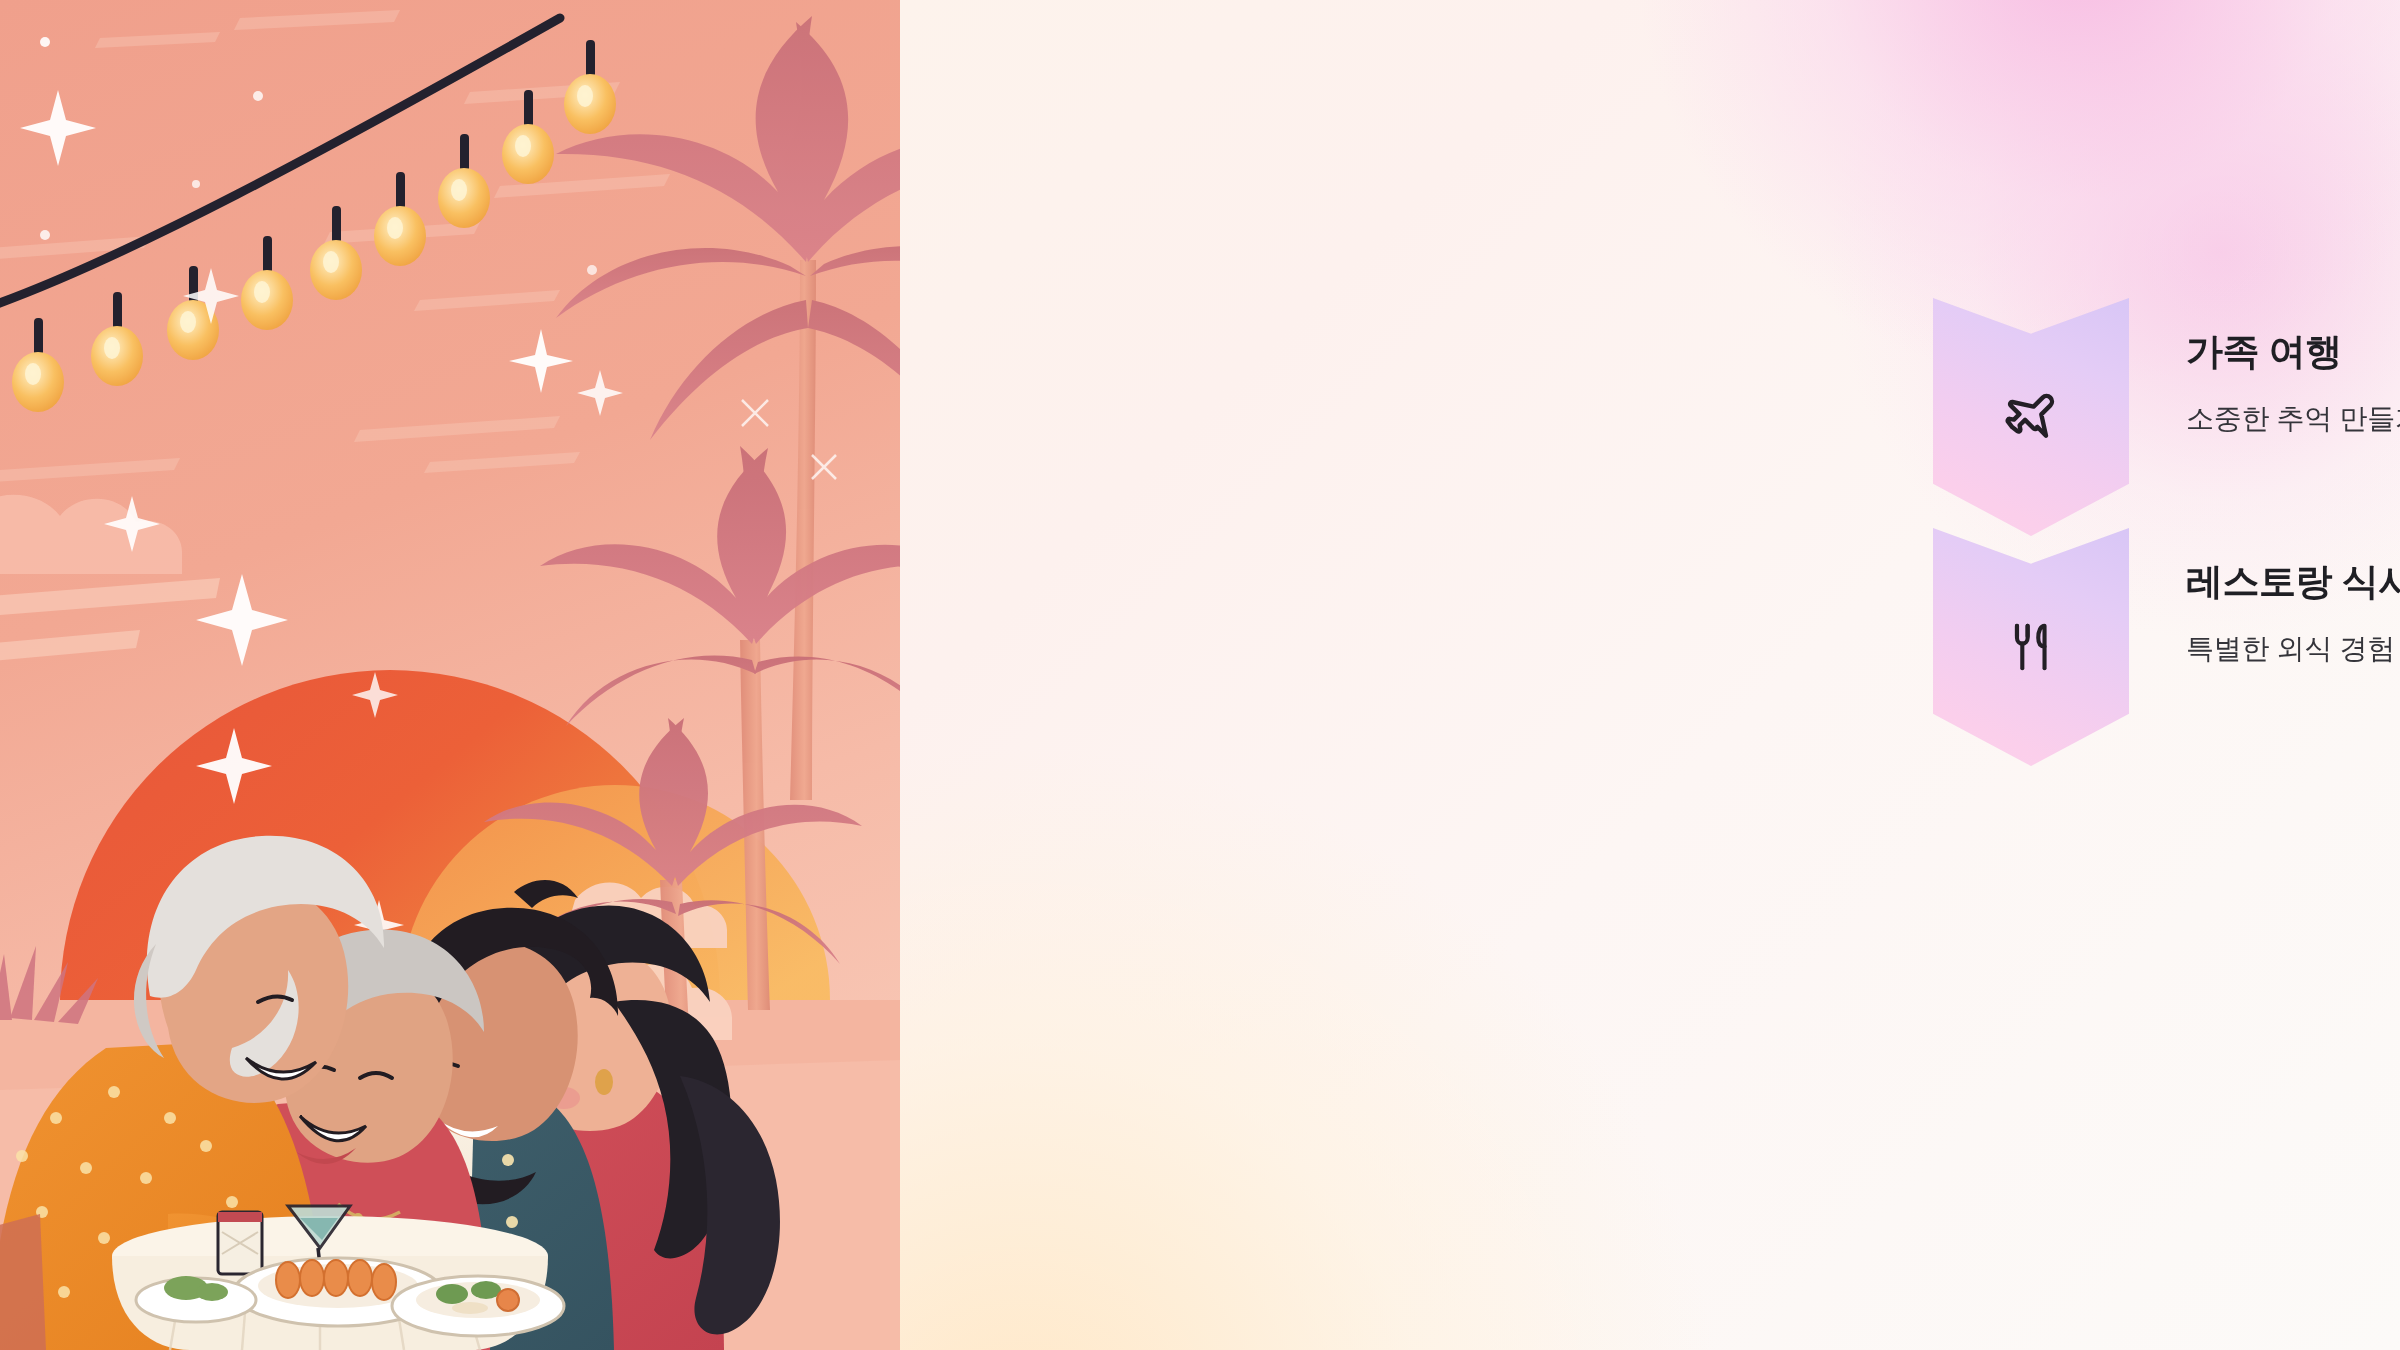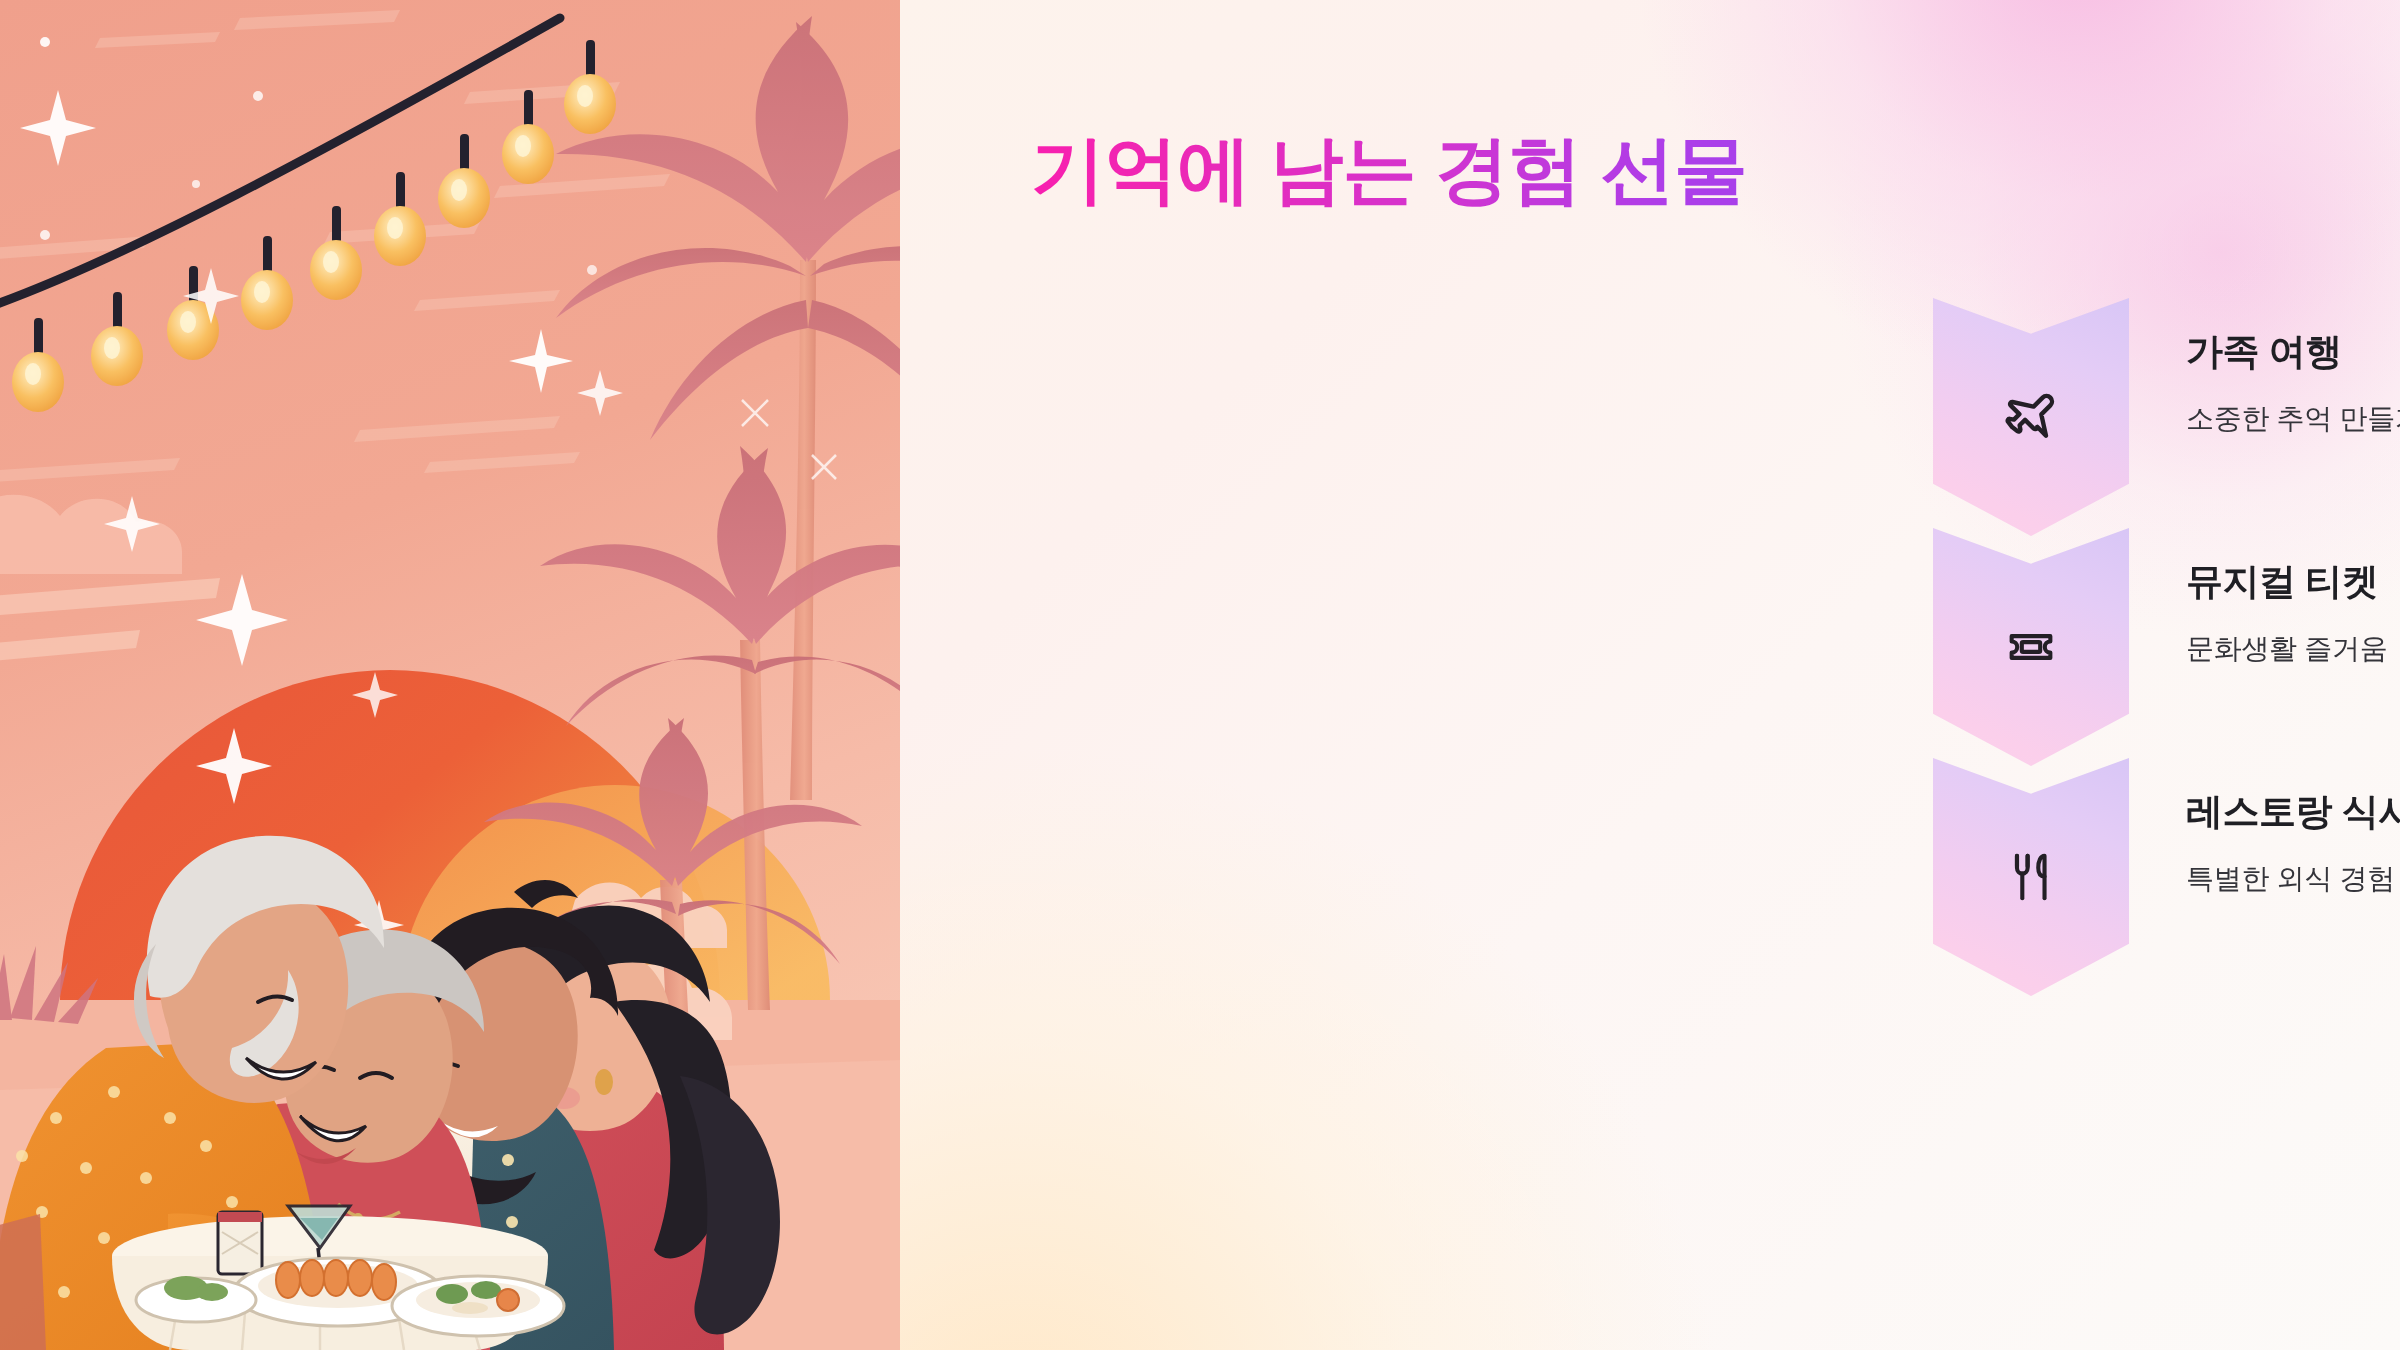--- a/index.html
+++ b/index.html
@@ -398,51 +398,37 @@
 
           <path d="M-20,1230 L40,1214 L46,1350 L-20,1350 z" fill="#CF6F54" opacity="0.85"></path>
         </g>
       </g>
     </svg>
   </div>
 
   <div class="content-panel">
     <div class="content-inner">
 
-      <h1 class="title">기억에 남는 경험 선물</h1>
 
       <div class="feature-list">
 
         <div class="feature-row">
           <div class="badge"></div>
           <div class="badge-icon">
             <svg width="62" height="62" viewBox="0 0 24 24" fill="none" stroke="#231F26" stroke-width="1.7" stroke-linecap="round" stroke-linejoin="round">
               <path d="M17.8 19.2 16 11l3.5-3.5a2.1 2.1 0 0 0-3-3L13 8 4.8 6.2a.8.8 0 0 0-.7 1.3l3.4 3.4-2.1 2.1-1.7-.3a.7.7 0 0 0-.6 1.1l1.6 2.1 2.1 1.6a.7.7 0 0 0 1.1-.6l-.3-1.7 2.1-2.1 3.4 3.4a.8.8 0 0 0 1.3-.7z"></path>
             </svg>
           </div>
           <div class="feature-text">
             <div class="feature-title">가족 여행</div>
             <div class="feature-desc">소중한 추억 만들기</div>
           </div>
         </div>
 
 
-        <div class="feature-row">
-          <div class="badge"></div>
-          <div class="badge-icon">
-            <svg width="58" height="58" viewBox="0 0 24 24" fill="none" stroke="#231F26" stroke-width="1.7" stroke-linecap="round" stroke-linejoin="round">
-              <path d="M4 7.5h16v2.2a2.3 2.3 0 0 0 0 4.6v2.2H4v-2.2a2.3 2.3 0 0 0 0-4.6z"></path>
-              <rect x="8.2" y="10" width="7.6" height="4" rx="0.5"></rect>
-            </svg>
-          </div>
-          <div class="feature-text">
-            <div class="feature-title">뮤지컬 티켓</div>
-            <div class="feature-desc">문화생활 즐거움</div>
-          </div>
-        </div>
 
         <div class="feature-row">
           <div class="badge"></div>
           <div class="badge-icon">
             <svg width="58" height="58" viewBox="0 0 24 24" fill="none" stroke="#231F26" stroke-width="1.7" stroke-linecap="round" stroke-linejoin="round">
               <path d="M6.2 3.2v5.1c0 1.3 1 2.3 2.2 2.3s2.2-1 2.2-2.3V3.2"></path>
               <path d="M8.4 10.6V20.8"></path>
               <path d="M6.2 3.2v4.4M10.6 3.2v4.4"></path>
               <path d="M17.6 3.2c-1.6 0-2.6 2.2-2.6 5 0 2.3.9 3.6 2.6 3.6V3.2z"></path>
               <path d="M17.6 11.8V20.8"></path>

